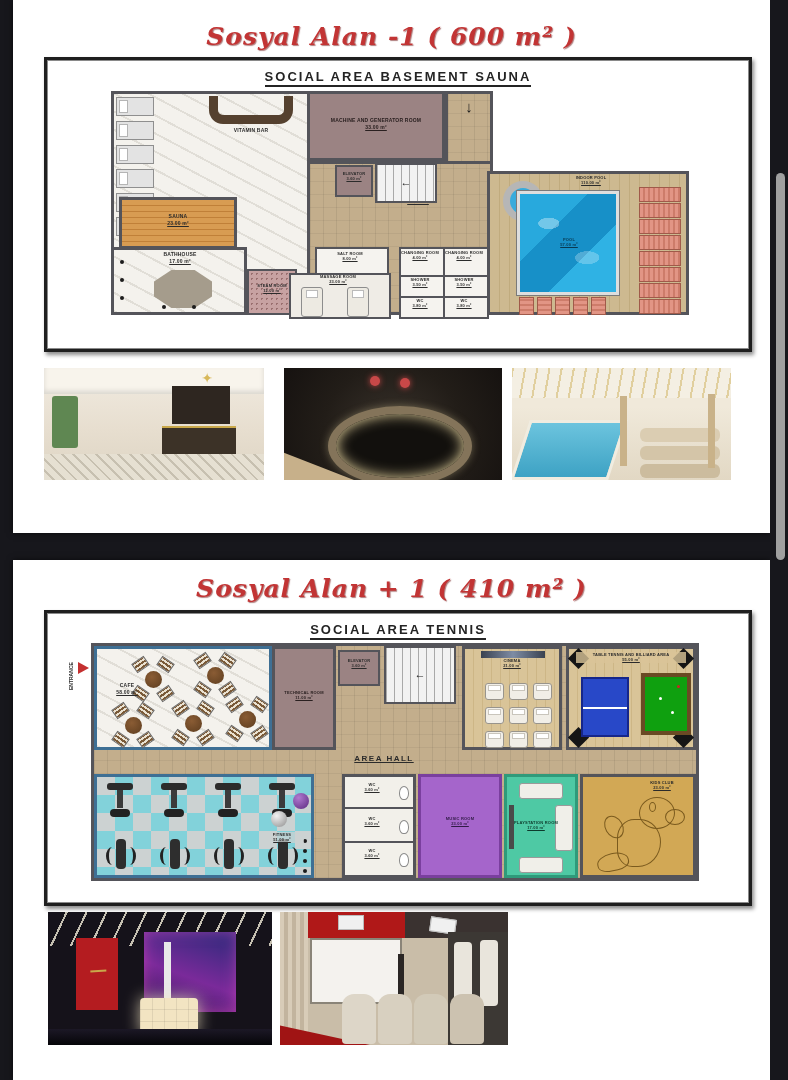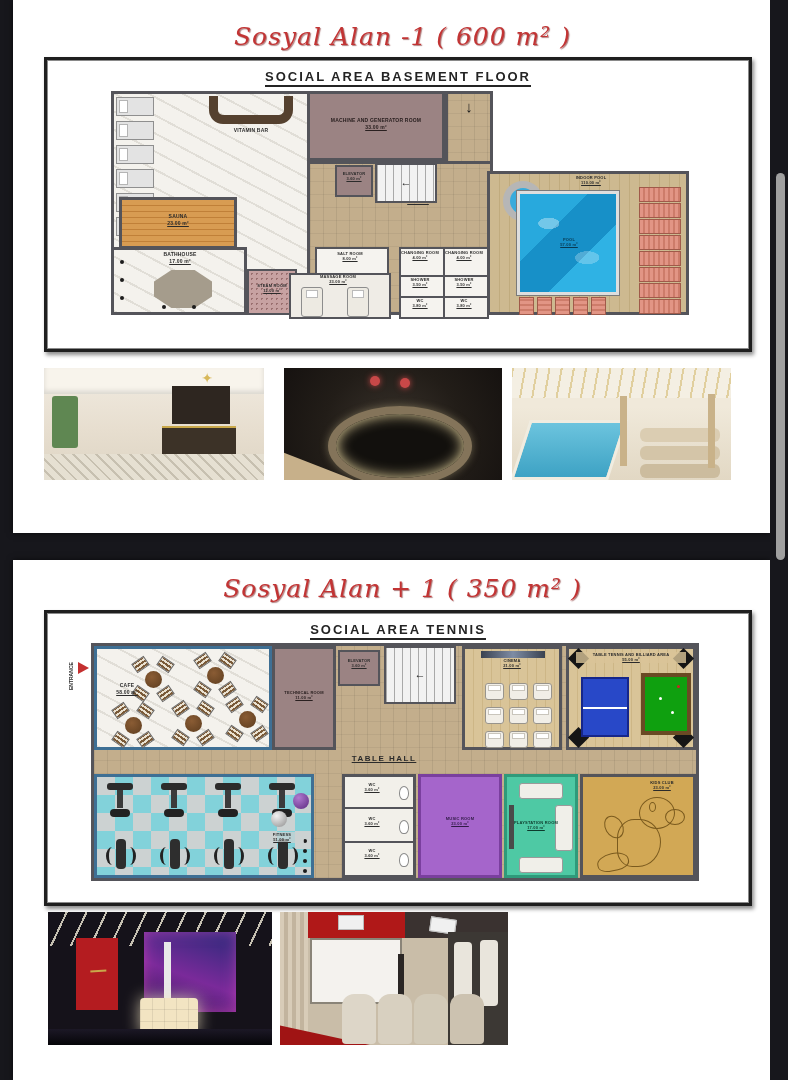--- a/index.html
+++ b/index.html
@@ -2,22 +2,22 @@
 <html><head>
 <meta charset="utf-8">
 <style>
   html,body{margin:0;padding:0;background:#17171c;}
   .screen{position:relative;width:788px;height:1080px;background:#17171c;overflow:hidden;
           font-family:"Liberation Sans",sans-serif;}
   .a{position:absolute;box-sizing:border-box;}
   .page{position:absolute;left:13px;width:757px;background:#ffffff;box-shadow:0 0 6px rgba(0,0,0,.6);}
   .page1{top:0;height:533px;}
   .page2{top:560px;height:520px;}
-  .ptitle{position:absolute;left:11px;width:100%;text-align:center;
-          font-family:"DejaVu Serif",serif;font-style:italic;font-weight:normal;font-size:25px;
+  .ptitle{position:absolute;left:0;width:100%;text-align:center;
+          font-family:"DejaVu Serif",serif;font-style:italic;font-weight:bold;font-size:25px;
           color:#c23434;text-shadow:1px 1px 1px rgba(110,20,20,.55);letter-spacing:1px;}
   .frame{position:absolute;left:31px;width:702px;background:#fff;border:3px solid #1f1f1f;
          box-shadow:inset 0 0 0 1px #8a8a8a,2px 3px 4px rgba(0,0,0,.45);}
   .frame-title{position:absolute;top:7px;left:0;width:100%;text-align:center;}
   .frame-title span{display:inline-block;font-size:13px;font-weight:bold;letter-spacing:2px;
          color:#242424;border-bottom:2px solid #242424;padding-bottom:1px;}
   .plan{position:absolute;}
   
   .rm{position:absolute;box-sizing:border-box;border:3px solid #54545a;}
   .rm2{position:absolute;box-sizing:border-box;border:2px solid #54545a;}
@@ -67,21 +67,21 @@
 </style>
 </head>
 <body>
 
 <div class="screen">
 
   <div class="page page1">
     <div class="ptitle" style="top:22px;">Sosyal Alan -1 ( 600 m² )</div>
 
     <div class="frame" style="top:57px;height:289px;">
-      <div class="frame-title"><span>SOCIAL AREA BASEMENT FLOOR</span></div>
+      <div class="frame-title"><span>SOCIAL AREA BASEMENT SAUNA</span></div>
 
       <div class="plan" style="left:64px;top:31px;width:578px;height:224px;">
 
         <div class="rm marble" style="left:0;top:0;width:382px;height:224px;"></div>
 
         <div class="lngr" style="left:5px;top:6px;">
             <i></i>
           </div>
         <div class="lngr" style="left:5px;top:30px;">
             <i></i>
@@ -255,21 +255,21 @@
       <div class="ph" style="left:0;top:0;right:0;bottom:0;background:linear-gradient(180deg,#f0e9da 0 35%,#e2d8c4 100%);"></div>
       <div class="ph" style="left:0;top:0;right:0;height:30px;background:repeating-linear-gradient(100deg,rgba(201,168,74,.45) 0 2px,transparent 2px 12px),#f4efe3;"></div>
       <div class="ph" style="left:8px;top:52px;width:92px;height:54px;background:linear-gradient(180deg,#6cc4de,#3da2c4);transform:skewX(-18deg);border:3px solid #f0ece0;"></div>
       <div class="ph" style="left:128px;top:60px;width:80px;height:14px;background:#dbcdb2;border-radius:6px;box-shadow:0 18px 0 #d4c5a8,0 36px 0 #ccbc9e;"></div>
       <div class="ph" style="left:108px;top:28px;width:7px;height:70px;background:#c9b289;"></div>
       <div class="ph" style="left:196px;top:26px;width:7px;height:74px;background:#c9b289;"></div>
     </div>
   </div>
 
   <div class="page page2">
-    <div class="ptitle" style="top:14px;">Sosyal Alan + 1 ( 350 m² )</div>
+    <div class="ptitle" style="top:14px;">Sosyal Alan + 1 ( 410 m² )</div>
 
     <div class="frame" style="top:50px;height:290px;">
       <div class="frame-title"><span>SOCIAL AREA TENNIS</span></div>
 
       <div class="plan wood" style="left:44px;top:30px;width:602px;height:232px;border:3px solid #54545a;">
 
         <div class="a" style="left:-26px;top:4px;width:10px;height:40px;font-size:5px;font-weight:bold;color:#2b2b2b;writing-mode:vertical-rl;transform:rotate(180deg);">ENTRANCE</div>
         <div class="a" style="left:-16px;top:16px;width:0;height:0;border-top:6px solid transparent;border-bottom:6px solid transparent;border-left:11px solid #c43030;"></div>
 
         <div class="a marble" style="left:0;top:0;width:178px;height:104px;border:3px solid #3e6f94;">
@@ -376,21 +376,21 @@
             <div class="a" style="left:14px;top:20px;width:3px;height:3px;border-radius:50%;background:#fff;"></div>
             <div class="a" style="left:26px;top:34px;width:3px;height:3px;border-radius:50%;background:#fff;"></div>
             <div class="a" style="left:32px;top:8px;width:3px;height:3px;border-radius:50%;background:#c22;"></div>
           </div>
         </div>
         <div class="rl t4" style="left:482px;top:6px;width:110px;background:rgba(217,196,152,.8);">
           <span class="nm">TABLE TENNIS AND BILLIARD AREA</span>
             <span class="ar">55.00 m²</span>
         </div>
 
-        <div class="a" style="left:210px;top:108px;width:160px;text-align:center;font-size:8px;font-weight:bold;letter-spacing:1.5px;color:#2b2b2b;text-decoration:underline;">TABLE HALL</div>
+        <div class="a" style="left:210px;top:108px;width:160px;text-align:center;font-size:8px;font-weight:bold;letter-spacing:1.5px;color:#2b2b2b;text-decoration:underline;">AREA HALL</div>
 
         <div class="a" style="left:0;top:128px;width:220px;height:104px;border:3px solid #3e6f94;background:conic-gradient(#82d2da 90deg,#ccd2d2 90deg 180deg,#82d2da 180deg 270deg,#ccd2d2 270deg) 0 0/36px 36px;">
           <div class="bike" style="left:10px;top:6px;">
               <div class="h"></div>
               <div class="s"></div>
               <div class="w"></div>
             </div>
           <div class="bike" style="left:64px;top:6px;">
               <div class="h"></div>
               <div class="s"></div>

